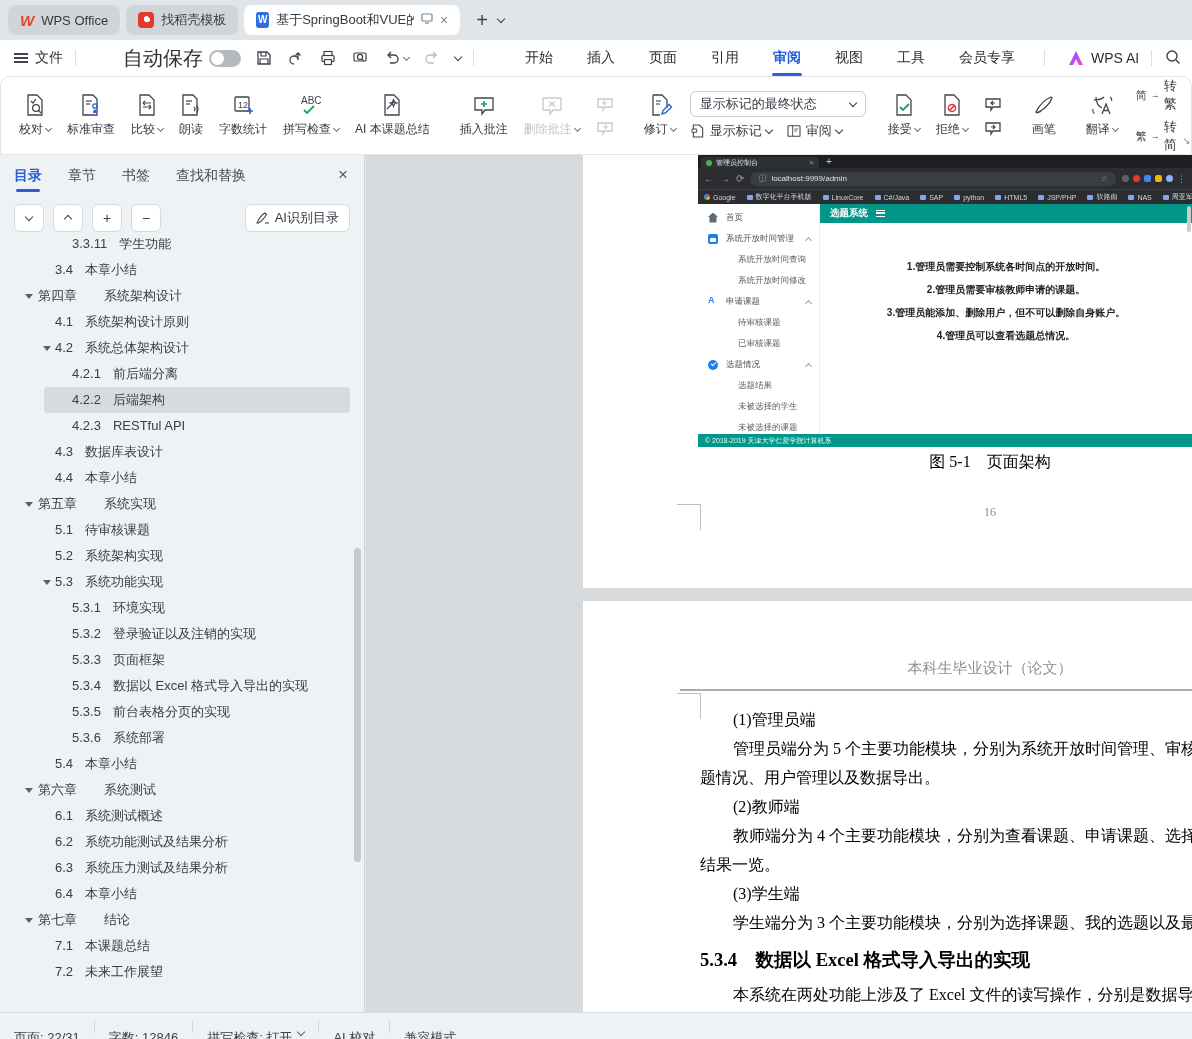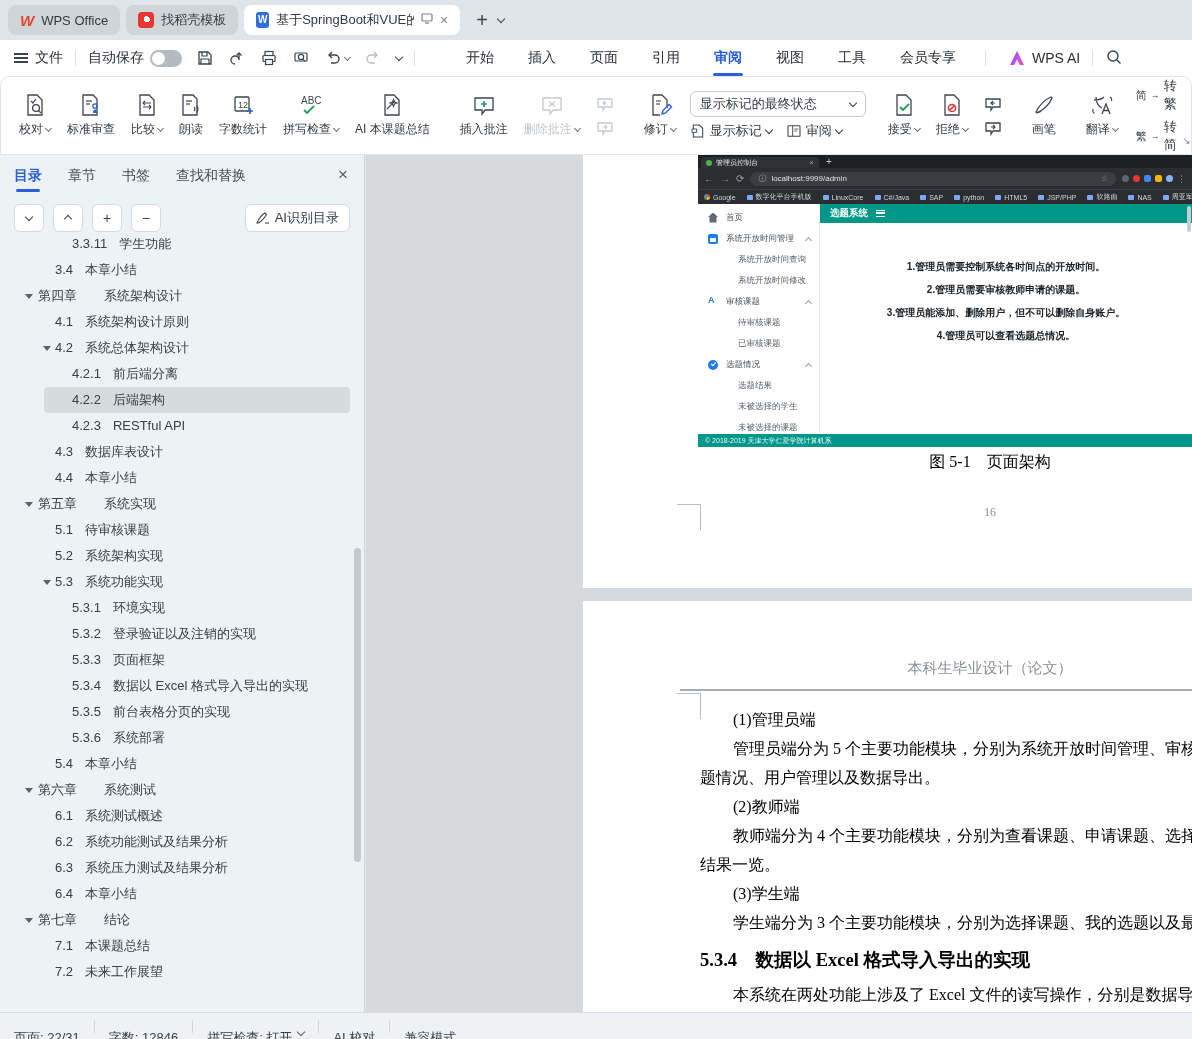--- a/index.html
+++ b/index.html
@@ -20,21 +20,21 @@
   .plus{font-size:20px;color:#40454b;margin:0 10px 0 10px;}
   .chev{display:inline-block;width:6px;height:6px;border-right:1.4px solid currentColor;border-bottom:1.4px solid currentColor;transform:rotate(45deg);margin-bottom:2px;}
   .chev.up{transform:rotate(-135deg);margin-bottom:-2px;}
 
   
   #menubar{position:absolute;left:0;top:40px;width:1192px;height:36px;background:#fff;display:flex;align-items:center;padding-left:14px;color:#2b3036;}
   .mb-file{display:flex;align-items:center;gap:7px;font-size:14px;}
   .burger{width:14px;height:10px;border-top:2px solid #3c434a;border-bottom:2px solid #3c434a;position:relative;}
   .burger::after{content:'';position:absolute;left:0;top:2px;width:14px;height:2px;background:#3c434a;}
   .vsep{width:1px;height:16px;background:#dcdfe3;margin:0 12px;}
-  .autosave{display:flex;align-items:center;gap:6px;font-size:14px;}
+  .autosave{display:flex;align-items:center;gap:6px;font-size:20px;margin-left:35px;}
   .toggle{width:32px;height:17px;border-radius:9px;background:#b4bac0;position:relative;}
   .toggle::after{content:'';position:absolute;left:2px;top:2px;width:13px;height:13px;border-radius:50%;background:#fff;}
   .qicons{display:flex;align-items:center;gap:14px;margin-left:14px;color:#3c434a;}
   .qicons svg{display:block;}
   .dis{opacity:.35;}
   .menuitems{display:flex;align-items:center;margin-left:22px;gap:0;}
   .mitem{position:relative;font-size:14px;color:#2b3036;padding:7px 17px;}
   .mitem.active{color:#2a5fd7;font-weight:bold;}
   .mitem.active::after{content:'';position:absolute;left:16px;right:16px;bottom:-2px;height:3px;border-radius:2px;background:#2a5fd7;}
   .wpsai{display:flex;align-items:center;gap:6px;font-size:14px;margin-left:10px;}
@@ -801,21 +801,21 @@
             </div>
 
             <div class="srow sub">
 
               <span>系统开放时间修改</span>
 
             </div>
 
             <div class="srow top ic-audit has-caret">
               <span class="ic"></span>
-              <span>审核课题</span>
+              <span>申请课题</span>
               <span class="caret"></span>
             </div>
 
             <div class="srow sub">
 
               <span>待审核课题</span>
 
             </div>
 
             <div class="srow sub">

